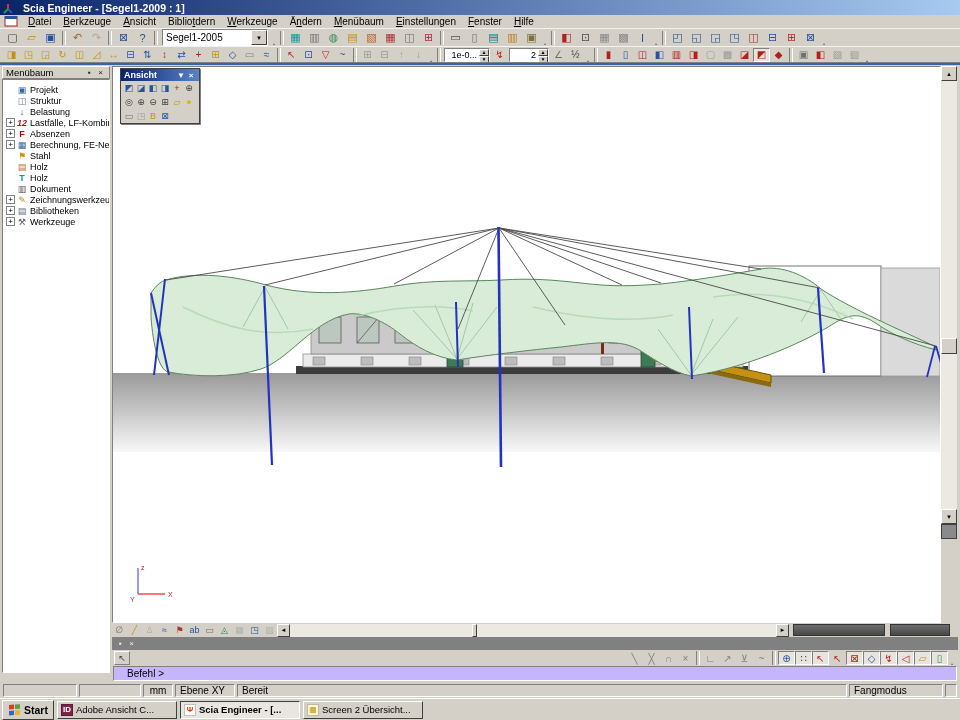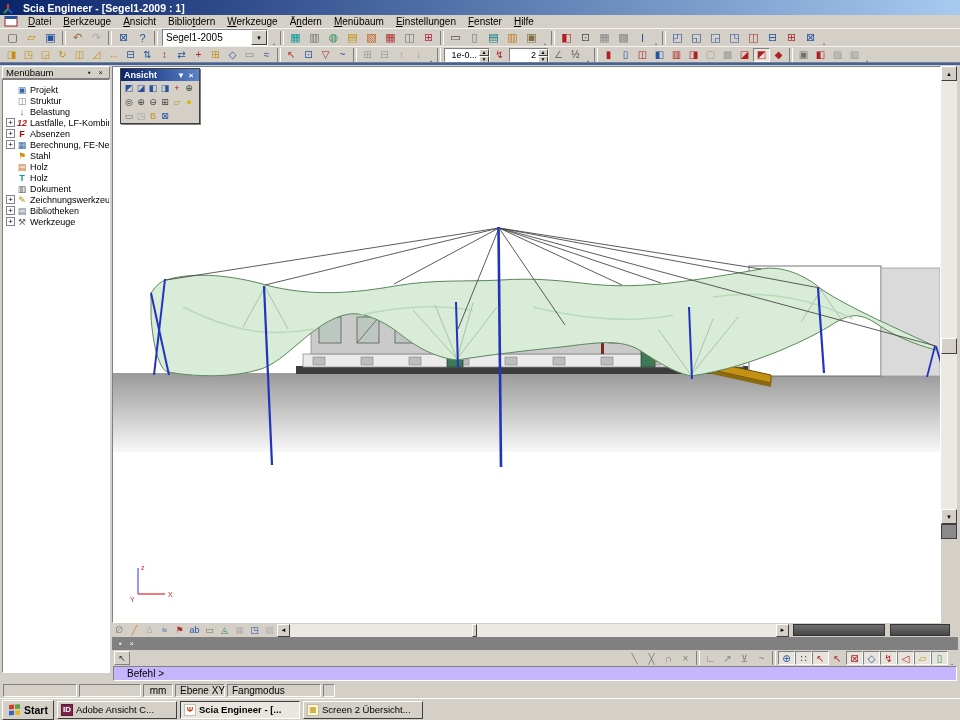--- a/index.html
+++ b/index.html
@@ -69,21 +69,21 @@
   #cmdheader{left:112px;top:637px;width:846px;height:13px;background:#808080;display:flex;align-items:center;color:#fff;font-size:9.5px;padding:0 3px;box-sizing:border-box}
   #cmdheader .ph-btn{color:#f0f0f0}
   #cmdtools{left:112px;top:650px;width:846px;height:16px;background:#d4d0c8;display:flex;align-items:center;padding:0 2px;box-sizing:border-box}
   .snapgroup{display:flex;align-items:center}
   #snap-right{margin-left:auto}
   .ptr-btn{width:16px;height:14px;border:1px solid;border-color:#fff #808080 #808080 #fff;display:flex;align-items:center;justify-content:center;font-size:9px;background:#d4d0c8;box-sizing:border-box}
   #cmdinput{left:113px;top:666px;width:844px;height:15px;background:#c4b5fd;border:1px solid;border-color:#808080 #fff #fff #808080;box-sizing:border-box;font-size:10px;display:flex;align-items:center;padding-left:13px}
   
   #statusbar{left:0;top:682px;width:960px;height:16px;background:#d4d0c8;display:flex;align-items:center;gap:2px;padding:1px 3px;box-sizing:border-box}
   .scell{height:13px;border:1px solid;border-color:#808080 #fff #fff #808080;font-size:10px;display:flex;align-items:center;padding:0 4px;box-sizing:border-box;white-space:nowrap}
-  #sc-1{width:74px}#sc-2{width:62px}#sc-unit{width:30px;justify-content:center}#sc-plane{width:50px}#sc-state{flex:1}#sc-snap{width:94px}#sc-end{width:12px}
+  #sc-1{width:74px}#sc-2{width:62px}#sc-unit{width:30px;justify-content:center}#sc-plane{width:60px}#sc-state{flex:1}#sc-snap{width:94px}#sc-end{width:12px}
   
   #taskbar{left:0;top:698px;width:960px;height:22px;background:#d4d0c8;border-top:1px solid #fff;display:flex;align-items:center;gap:3px;padding:0 2px;box-sizing:border-box}
   #start-btn{height:18px;border:1px solid;border-color:#fff #404040 #404040 #fff;background:#d4d0c8;display:flex;align-items:center;gap:3px;padding:0 5px;font-weight:bold;font-size:10.5px;flex:0 0 auto}
   .task-btn{width:120px;height:18px;border:1px solid;border-color:#fff #404040 #404040 #fff;background:#d4d0c8;display:flex;align-items:center;gap:3px;padding:0 3px;font-size:9.5px;box-sizing:border-box;flex:0 0 auto}
   .task-btn.active{border-color:#404040 #fff #fff #404040;background:#e9e6df;font-weight:bold}
   .task-icon{width:12px;height:12px;display:flex;align-items:center;justify-content:center;font-size:8px;font-weight:bold;flex:0 0 auto;border:1px solid rgba(0,0,0,.25);box-sizing:border-box}
   .task-label{white-space:nowrap;overflow:hidden}
 </style>
 </head>
 <body>
@@ -525,20 +525,21 @@
 </div>
 <div id="cmdinput" class="abs">
   <span>Befehl &gt;</span>
 </div>
 
 <div id="statusbar" class="abs">
   <div class="scell" id="sc-1"></div>
   <div class="scell" id="sc-2"></div>
   <div class="scell" id="sc-unit">mm</div>
   <div class="scell" id="sc-plane">Ebene XY</div>
+  <div class="scell" id="sc-state">Bereit</div>
   <div class="scell" id="sc-snap">Fangmodus</div>
   <div class="scell" id="sc-end"></div>
 </div>
 
 <div id="taskbar" class="abs">
   <div id="start-btn">
     <svg width="13" height="12">
       <rect x="1" y="1" width="5" height="4.5" fill="#d83b2c" transform="skewY(-4)"></rect>
       <rect x="7" y="1" width="5" height="4.5" fill="#57a337" transform="skewY(-4)"></rect>
       <rect x="1" y="7" width="5" height="4.5" fill="#3565c8" transform="skewY(-4)"></rect>

